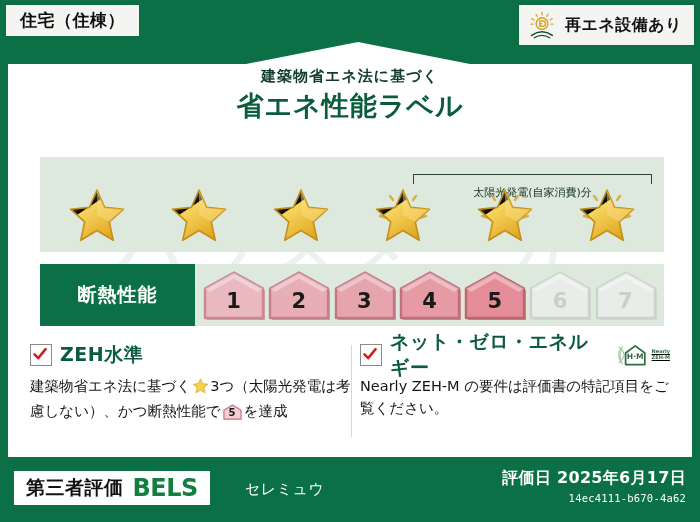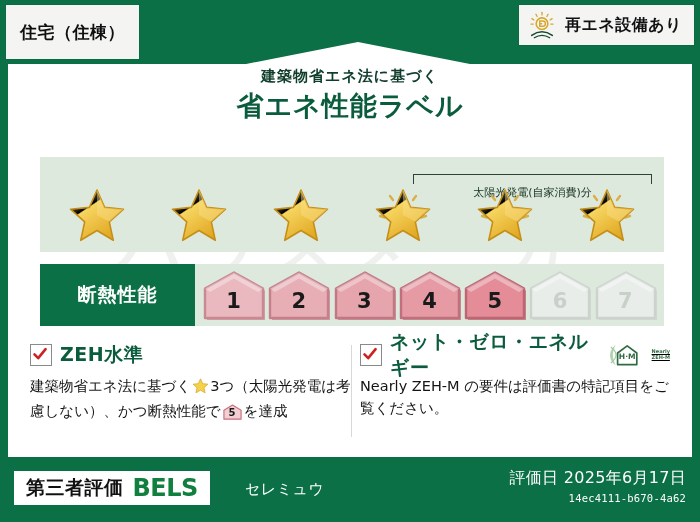--- a/index.html
+++ b/index.html
@@ -15,21 +15,21 @@
   }
 
   
   .top-badge{
     position:absolute;top:5px;
     background:#f4f5f3;
     display:flex;align-items:center;
     box-shadow:0 0 0 1px rgba(0,0,0,.04);
   }
   .badge-building{
-    left:6px;height:54px;padding:0 14px;
+    left:6px;height:31px;padding:0 14px;
   }
   .badge-building .txt{
     font-size:17px;font-weight:700;color:#0f0f0f;letter-spacing:.5px;
     font-family:"DejaVu Sans",sans-serif;
   }
   .badge-renew{
     right:6px;height:40px;padding:0 12px 0 8px;gap:8px;
   }
   .badge-renew .txt{
     font-size:16px;font-weight:700;color:#111;letter-spacing:.5px;
@@ -147,21 +147,21 @@
   .stmt-body{
     margin-top:7px;font-size:14.5px;color:#151515;line-height:1.55;letter-spacing:0;
   }
   .inline-star{display:inline-block;vertical-align:-3px;margin:0 1px;}
   .inline-house{display:inline-block;vertical-align:-4px;margin:0 2px;position:relative;}
   .inline-house svg{display:block;}
   .inline-house .n{
     position:absolute;left:0;right:0;bottom:2px;text-align:center;
     font-size:10px;font-weight:700;color:#1a1a1a;line-height:1;
   }
-  .zehm-logo{display:inline-flex;align-items:center;gap:12px;margin-left:4px;text-decoration:underline;}
+  .zehm-logo{display:inline-flex;align-items:center;gap:4px;margin-left:4px;text-decoration:underline;}
   .zehm-logo .tiny{
     font-size:5px;font-weight:700;color:#2f6b43;line-height:1.15;letter-spacing:0;
   }
 
   
   .footer{
     position:absolute;left:0;right:0;bottom:0;height:60px;
   }
   .bels-badge{
     position:absolute;left:14px;top:9px;height:34px;background:#fff;
@@ -172,21 +172,21 @@
     font-size:24px;font-weight:700;color:#11803f;letter-spacing:-.5px;
     font-family:"DejaVu Sans",sans-serif;
   }
   .vendor{
     position:absolute;left:245px;top:18px;
     font-size:15px;color:#fff;font-weight:400;letter-spacing:.5px;
   }
   .footer-right{
     position:absolute;right:14px;top:6px;text-align:right;color:#fff;
   }
-  .footer-right .date{font-size:16px;font-weight:400;letter-spacing:.3px;}
+  .footer-right .date{font-size:16px;font-weight:700;letter-spacing:.3px;}
   .footer-right .uid{font-size:10.5px;margin-top:3px;letter-spacing:.2px;
     font-family:"DejaVu Sans Mono","Liberation Mono",monospace;}
 </style>
 </head>
 <body>
 
 <div class="label-root">
 
   <div class="top-badge badge-building">
     <span class="txt">住宅（住棟）</span>

